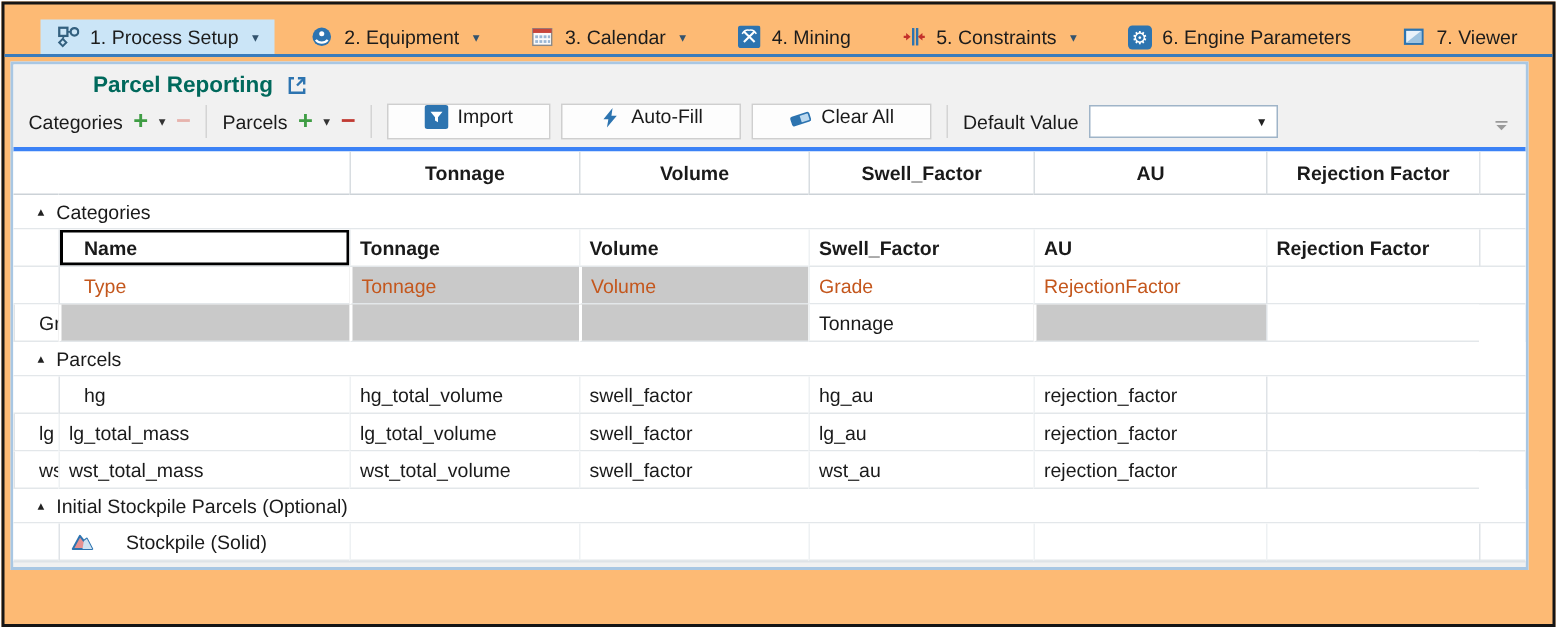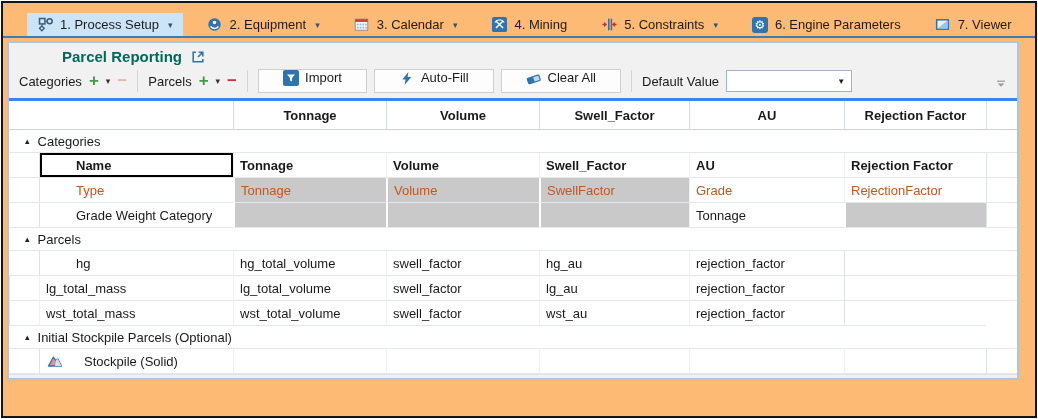--- a/index.html
+++ b/index.html
@@ -31,21 +31,21 @@
   .combo{width:126px;height:22px;border:1px solid #9fb4c8;background:#fff;box-sizing:border-box;display:flex;align-items:center;justify-content:flex-end;padding-right:6px;}
   .combo .ccaret{font-size:8px;color:#222;}
   .overflow{position:absolute;right:8px;bottom:6px;}
 
   
   .grid{display:grid;grid-template-columns:30px 194px 153px 153px 150px 155px 142px minmax(0,1fr);background:#fff;border-top:3px solid #3b82f6;flex:0 0 auto;}
   .cell{box-sizing:border-box;display:flex;align-items:center;height:25px;font-size:13px;color:#1a1a1a;border-bottom:1px solid #e3e7ea;overflow:hidden;white-space:nowrap;background:#fff;}
   .cell.hdr{height:29px;border-bottom:1px solid #ccd2d7;font-weight:bold;}
   .cell.val{padding-left:6px;border-left:1px solid #eef1f3;}
   .cell.hdr.val{justify-content:center;padding-left:0;border-left:1px solid #d8dde1;}
-  .cell.namec{padding-left:36px;border-left:1px solid #dfe3e7;}
+  .cell.namec{padding-left:16px;border-left:1px solid #dfe3e7;}
   .cell.namec.withicon{padding-left:7px;gap:21px;}
   .cell.extra{border-left:1px solid #dfe3e7;}
   .cell.section{height:23px;padding-left:16px;gap:8px;border-bottom:1px solid #e3e7ea;}
   .cell.section .arrow{font-size:9px;color:#222;}
   .cell.gray{background:#c9c9c9;border-left:2px solid #fff;}
   .cell.orange{color:#c4571d;}
   .cell.boldrow{font-weight:bold;}
   .cell.selcell{box-shadow:inset 0 0 0 2px #000;}
   .footer-strip{flex:1;background:#f1f1f1;border-top:1px solid #dfe3e7;}
 </style>
@@ -237,21 +237,20 @@
         <div class="cell val boldrow">Swell_Factor</div>
         <div class="cell val boldrow">AU</div>
         <div class="cell val boldrow">Rejection Factor</div>
         <div class="cell extra"></div>
         <div class="cell "></div>
         <div class="cell namec orange">
           <span>Type</span>
         </div>
         <div class="cell val gray orange">Tonnage</div>
         <div class="cell val gray orange">Volume</div>
-        <div class="cell val gray orange">SwellFactor</div>
         <div class="cell val orange">Grade</div>
         <div class="cell val orange">RejectionFactor</div>
         <div class="cell extra"></div>
         <div class="cell "></div>
         <div class="cell namec">
           <span>Grade Weight Category</span>
         </div>
         <div class="cell val gray"></div>
         <div class="cell val gray"></div>
         <div class="cell val gray"></div>

